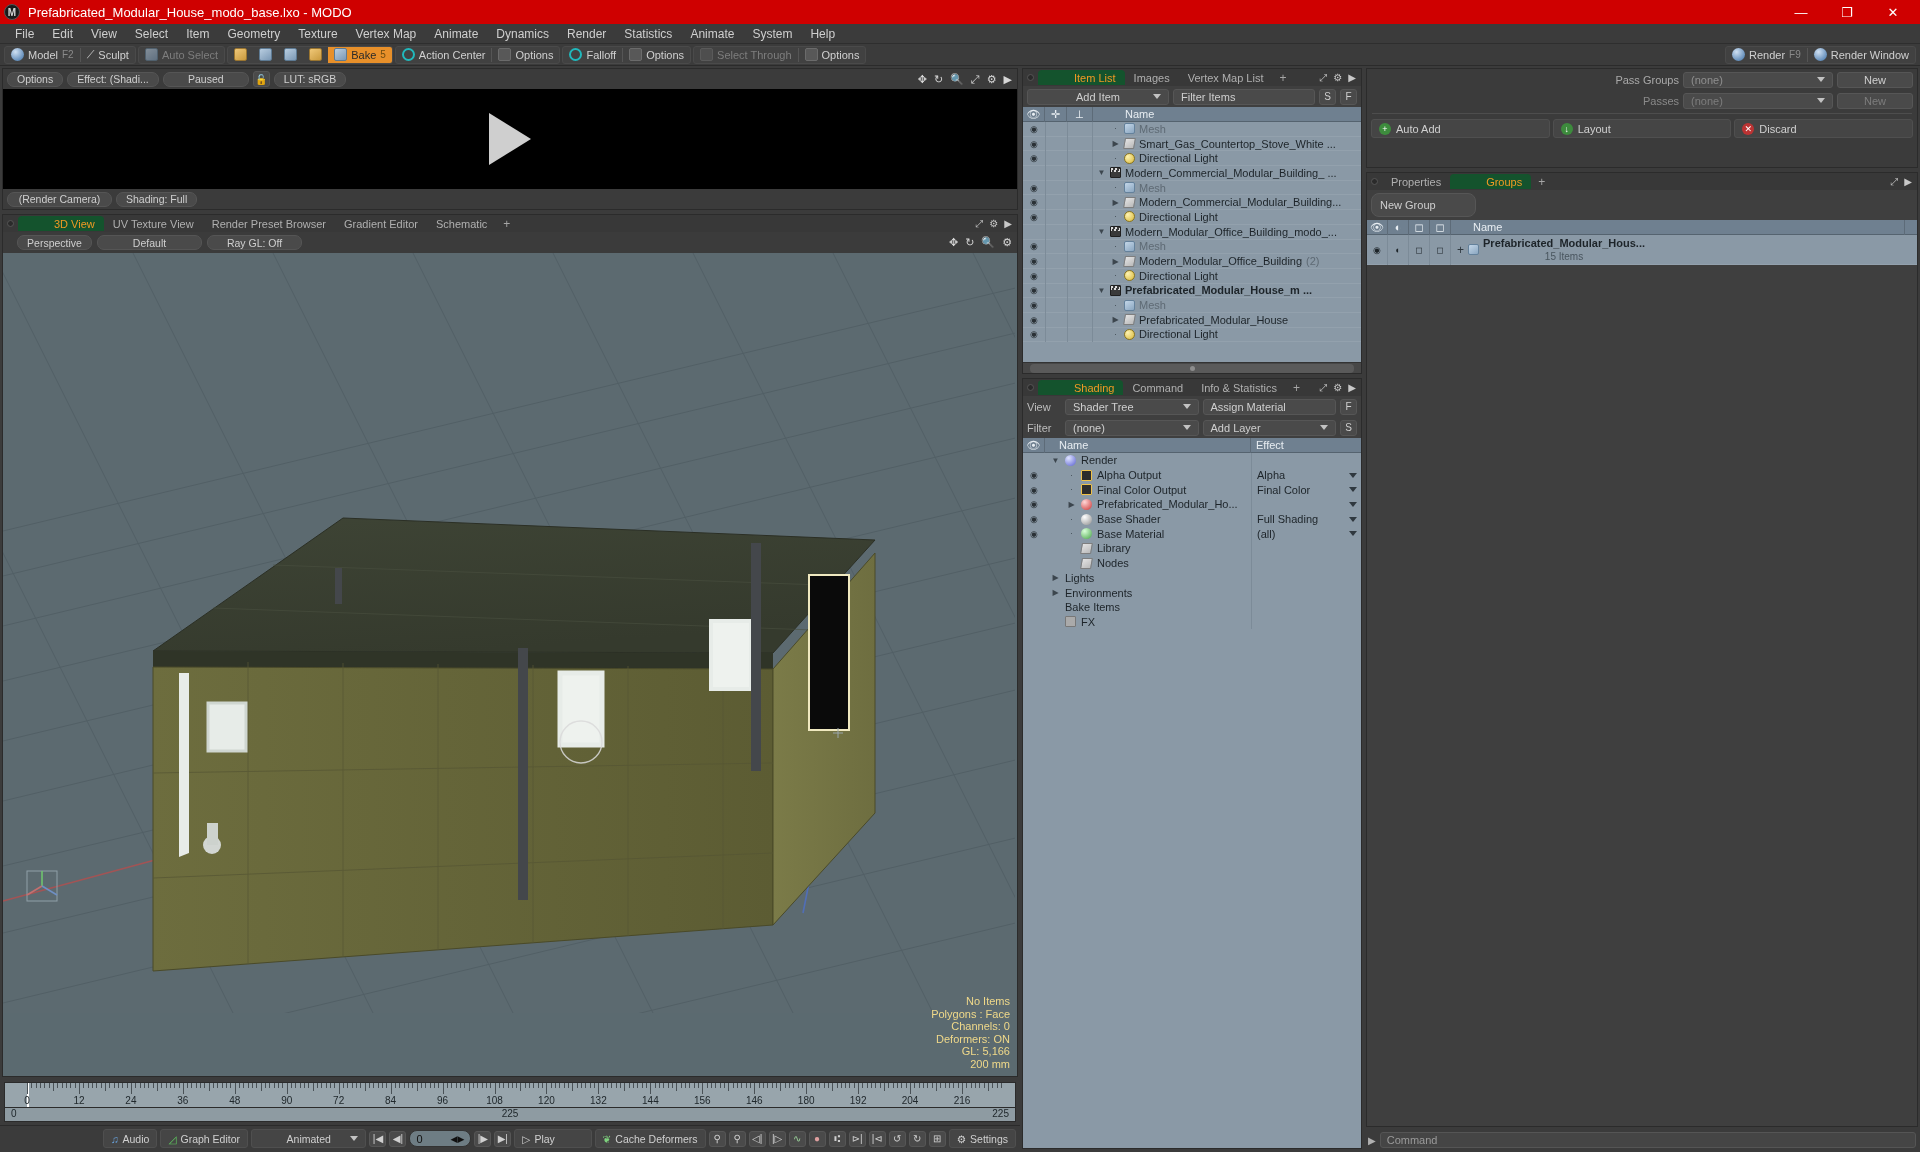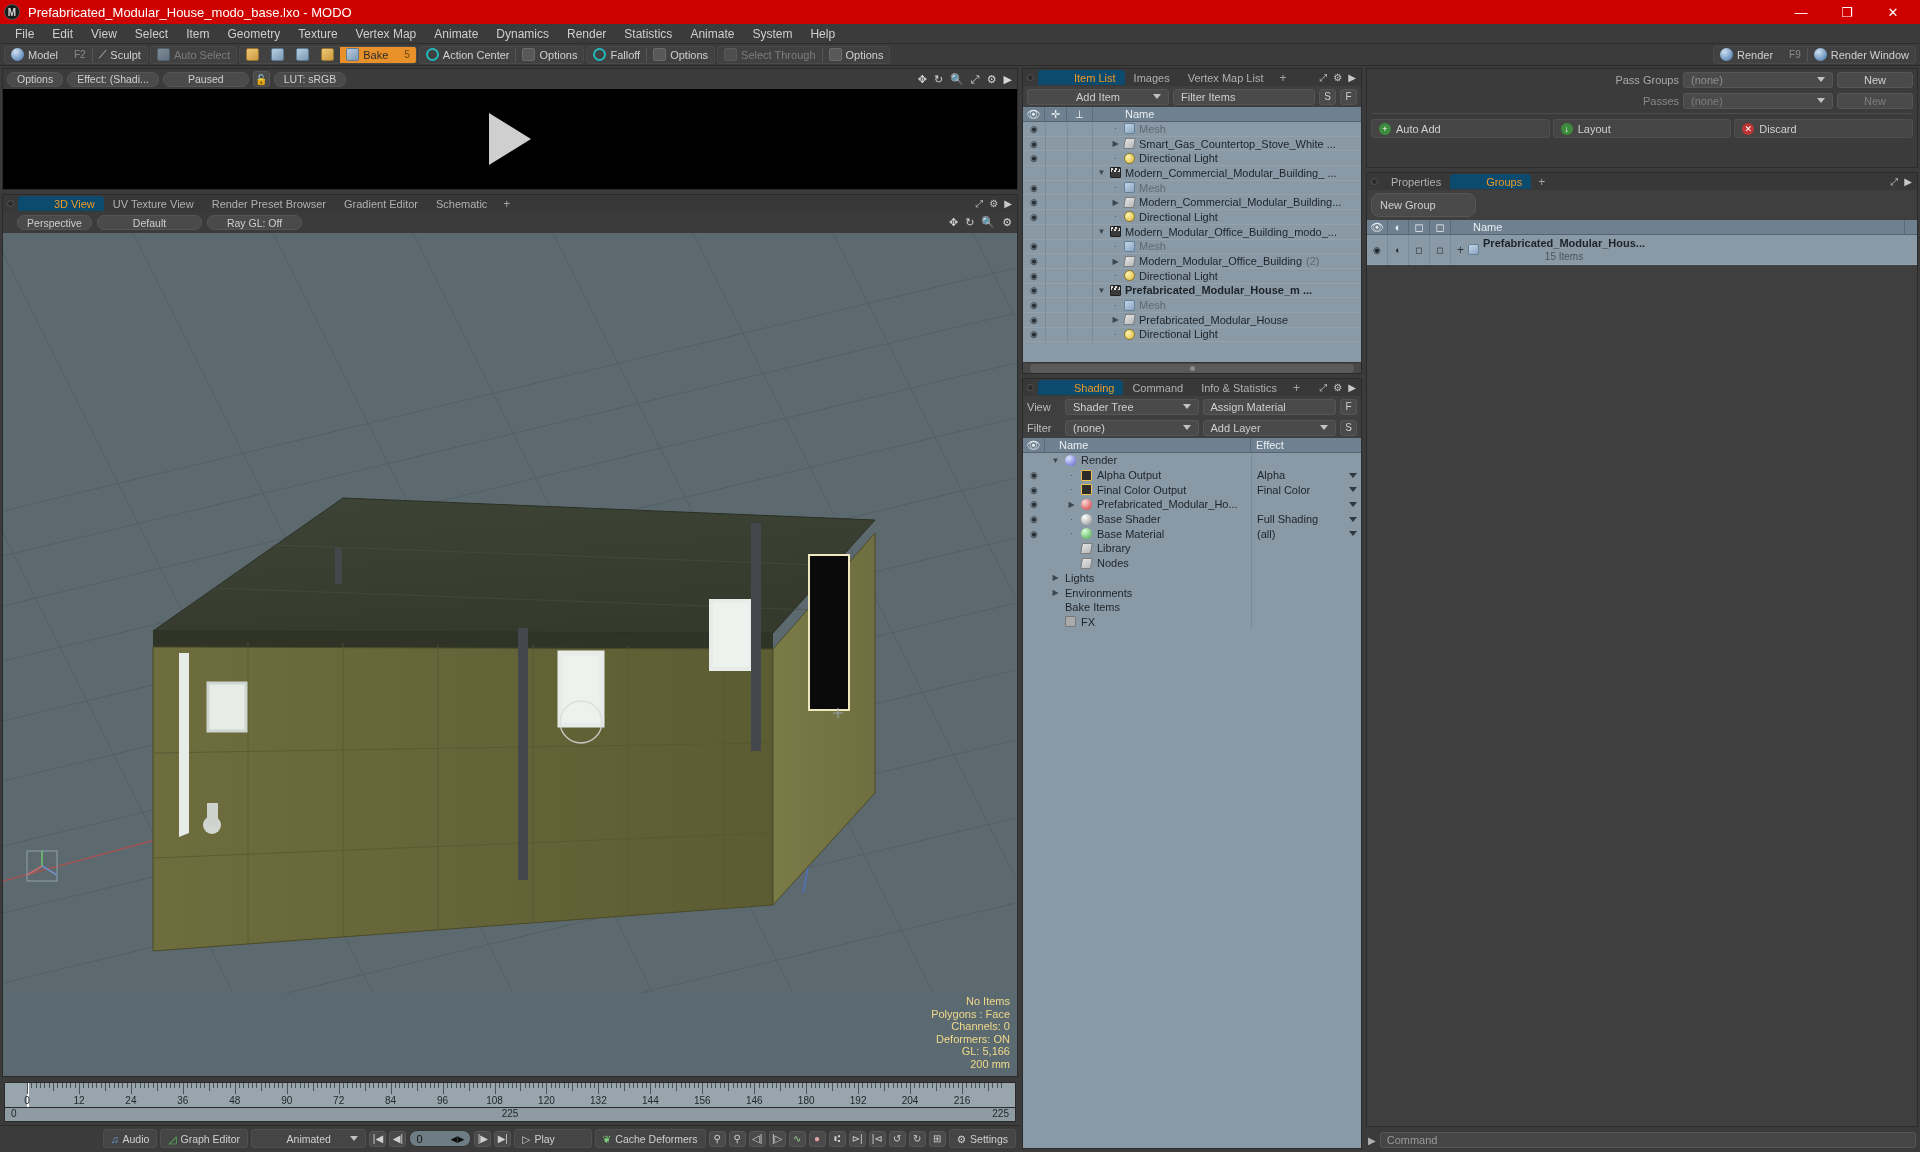--- a/index.html
+++ b/index.html
@@ -19,21 +19,21 @@
   .titlebar .wbtn{width:46px;height:24px;display:flex;align-items:center;justify-content:center;color:#fff;font-size:13px;}
   
   .menubar{height:20px;background:#3b3b3b;display:flex;align-items:center;padding-left:6px;border-bottom:1px solid #2e2e2e;}
   .menubar .mi{padding:0 9px;font-size:12px;color:#cfcfcf;line-height:20px;}
   
   .toolbar{height:22px;background:#3b3b3b;display:flex;align-items:center;gap:2px;padding:0 4px;border-bottom:1px solid #2b2b2b;}
   .tgrp{display:flex;align-items:center;height:18px;border:1px solid #4a4a4a;border-radius:3px;background:#414141;overflow:hidden;}
   .tbtn{display:flex;align-items:center;gap:4px;height:18px;padding:0 6px;font-size:11px;color:#d0d0d0;white-space:nowrap;}
   .tbtn.dim{color:#7d7d7d;}
   .tbtn.active{background:#e8902a;color:#2a2a2a;}
-  .tbtn .key{color:#8a8a8a;font-size:10px;margin-left:12px;}
+  .tbtn .key{color:#8a8a8a;font-size:10px;margin-left:0;}
   .sep{width:1px;height:14px;background:#555;}
   .ico{width:13px;height:13px;display:inline-block;flex:0 0 auto;}
   .ico.cube{background:linear-gradient(145deg,#b8cde0,#7b98b5);border:1px solid #5d7a93;border-radius:2px;}
   .ico.cube-y{background:linear-gradient(145deg,#f0c878,#c99a3e);border:1px solid #9a7530;border-radius:2px;}
   .ico.sphereblue{border-radius:50%;background:radial-gradient(circle at 35% 30%,#cfe0f2,#3a6ea5);}
   .ico.gray{background:#585858;border:1px solid #6b6b6b;border-radius:2px;}
   .ico.teal{border-radius:50%;border:2px solid #21b8bc;background:transparent;}
   
   .main{display:flex;height:1085px;}
   .leftcol{width:1020px;display:flex;flex-direction:column;background:#3b3b3b;}
@@ -46,21 +46,21 @@
   .renderblack{height:100px;background:#000;position:relative;}
   .playtri{position:absolute;left:50%;top:50%;transform:translate(-50%,-50%);
      width:0;height:0;border-left:42px solid #cfcfcf;border-top:26px solid transparent;border-bottom:26px solid transparent;}
   .renderbar2{height:20px;display:flex;align-items:center;gap:4px;padding:0 4px;}
   
   .viewpane{flex:1;margin:2px;border:1px solid #2b2b2b;display:flex;flex-direction:column;}
   .tabrow{height:17px;background:#383838;display:flex;align-items:center;padding-left:4px;position:relative;}
   .dotknob{width:7px;height:7px;border-radius:50%;background:#2a2a2a;border:1px solid #555;margin-right:4px;}
   .tab{height:15px;padding:0 9px;font-size:11px;color:#b0b0b0;display:flex;align-items:center;
        border-top-left-radius:4px;border-top-right-radius:4px;}
-  .tab.sel{background:#0c4a6e;color:#f09a24;padding-left:36px;}
+  .tab.sel{background:#14532d;color:#f09a24;padding-left:36px;}
   .tabplus{padding:0 7px;color:#a5a5a5;font-size:12px;}
   .taricons{position:absolute;right:5px;display:flex;gap:6px;color:#c8c8c8;font-size:10px;}
   .vpheader{height:21px;background:#3b3b3b;display:flex;align-items:center;gap:5px;padding-left:14px;position:relative;}
   .vp{flex:1;position:relative;overflow:hidden;background:#5b6a70;}
   .statbox{position:absolute;right:7px;bottom:6px;text-align:right;font-size:11px;color:#f0d98a;line-height:12.5px;}
   
   .timeline{height:46px;background:#3b3b3b;padding:3px 4px 0 4px;}
   .tlruler{height:26px;background:#98a5ac;border:1px solid #2b2b2b;position:relative;overflow:hidden;}
   .tlruler .tick{position:absolute;top:0;width:1px;background:#4a5257;}
   .tlruler .lbl{position:absolute;top:12px;font-size:10px;color:#20282c;transform:translateX(-50%);}
@@ -268,20 +268,24 @@
           <span>✥</span>
           <span>↻</span>
           <span>🔍</span>
           <span>⤢</span>
           <span>⚙</span>
           <span>▶</span>
         </div>
       </div>
       <div class="renderblack">
         <div class="playtri"></div>
+      </div>
+      <div class="renderbar2">
+        <div class="pill" style="min-width:105px">(Render Camera)</div>
+        <div class="pill" style="min-width:80px">Shading: Full</div>
       </div>
     </div>
 
     <div class="viewpane">
       <div class="tabrow">
         <div class="dotknob"></div>
         <div class="tab sel">3D View</div>
         <div class="tab">UV Texture View</div>
         <div class="tab">Render Preset Browser</div>
         <div class="tab">Gradient Editor</div>

